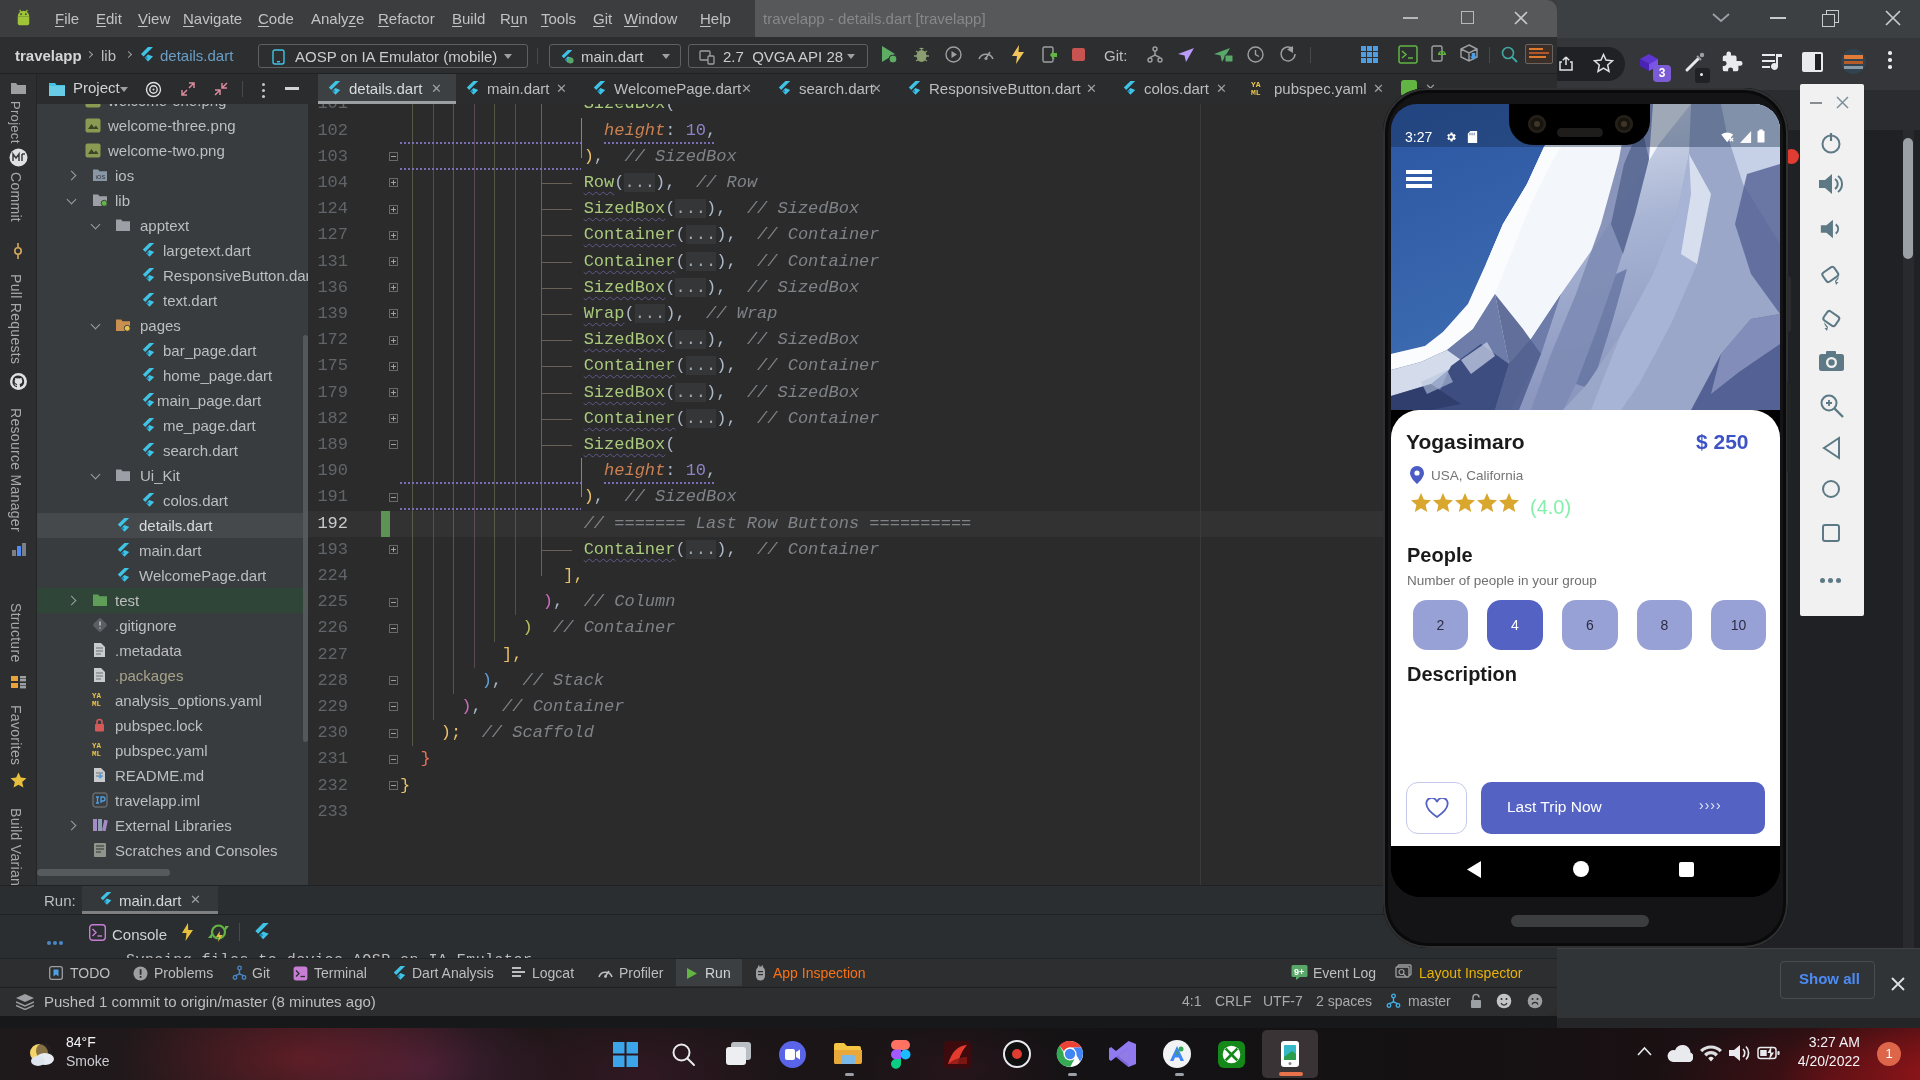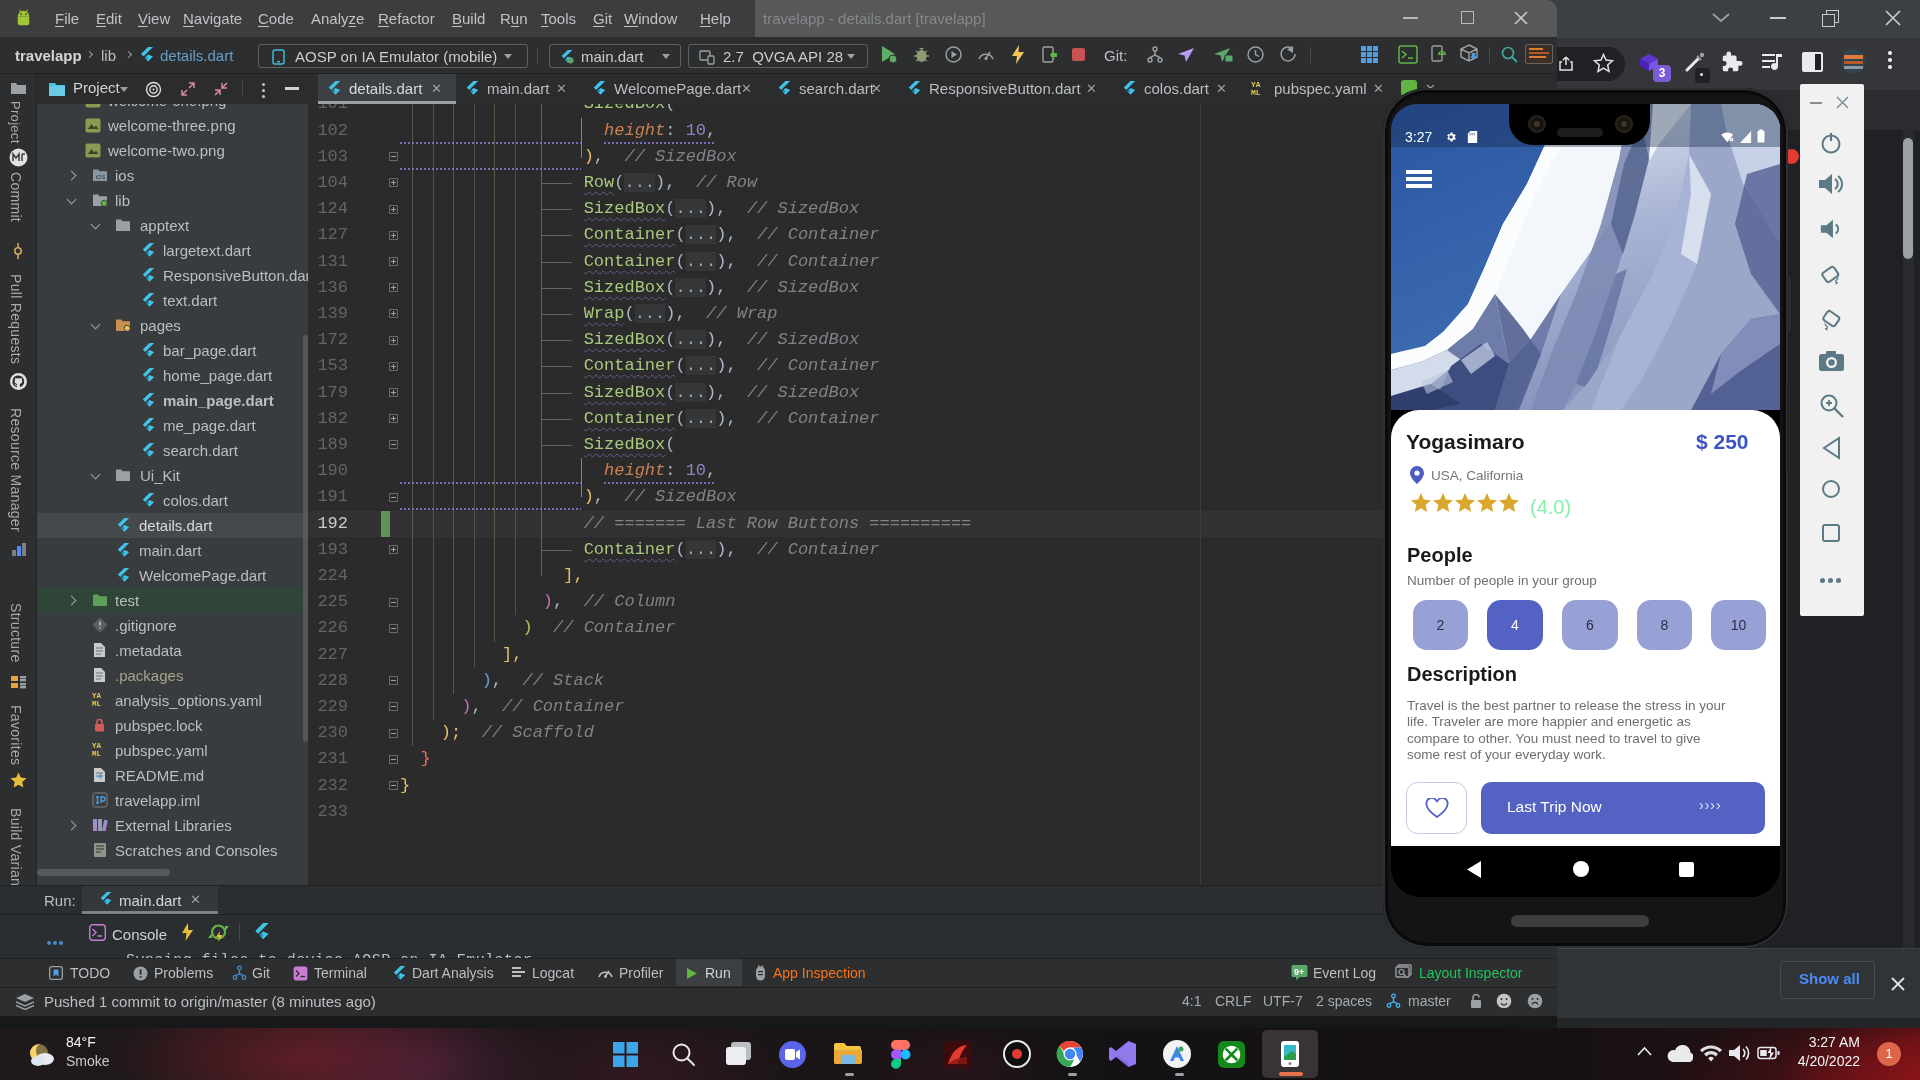--- a/index.html
+++ b/index.html
@@ -378,21 +378,21 @@
           <path fill="#1587b8" d="M6.7 11.8 L8.4 13.6 L10 12 L8.4 10.2 Z"></path>
         </svg>
         <span class="abs" style="left:126px;">home_page.dart</span>
       </div>
   <div class="trow" style="top:283.5px;">
         <svg class="abs" style="left:103px;top:4px" width="17" height="17" viewBox="0 0 18 18">
           <path fill="#40c4e6" d="M10 1 L3 8 L5.5 10.5 L15 1 Z"></path>
           <path fill="#40c4e6" d="M10 8.5 L6.7 11.8 L10 15.5 L15 10.5 Z"></path>
           <path fill="#1587b8" d="M6.7 11.8 L8.4 13.6 L10 12 L8.4 10.2 Z"></path>
         </svg>
-        <span class="abs" style="left:126px;font-weight:bold;">main_page.dart</span>
+        <span class="abs" style="left:120px;">main_page.dart</span>
       </div>
   <div class="trow" style="top:308.5px;">
         <svg class="abs" style="left:103px;top:4px" width="17" height="17" viewBox="0 0 18 18">
           <path fill="#40c4e6" d="M10 1 L3 8 L5.5 10.5 L15 1 Z"></path>
           <path fill="#40c4e6" d="M10 8.5 L6.7 11.8 L10 15.5 L15 10.5 Z"></path>
           <path fill="#1587b8" d="M6.7 11.8 L8.4 13.6 L10 12 L8.4 10.2 Z"></path>
         </svg>
         <span class="abs" style="left:126px;">me_page.dart</span>
       </div>
   <div class="trow" style="top:333.5px;">
@@ -553,21 +553,21 @@
   <pre class="ecode gut" style="left:0px;top:17.3px;width:40px"><span style="">101</span>
 <span style="">102</span>
 <span style="">103</span>
 <span style="">104</span>
 <span style="">124</span>
 <span style="">127</span>
 <span style="">131</span>
 <span style="">136</span>
 <span style="">139</span>
 <span style="">172</span>
-<span style="">153</span>
+<span style="">175</span>
 <span style="">179</span>
 <span style="">182</span>
 <span style="">189</span>
 <span style="">190</span>
 <span style="">191</span>
 <span style="color:#c8cacc">192</span>
 <span style="">193</span>
 <span style="">224</span>
 <span style="">225</span>
 <span style="">226</span>
@@ -791,21 +791,21 @@
         <path fill="#59a869" d="M2 1 h13 a1.5 1.5 0 0 1 1.5 1.5 v9 a1.5 1.5 0 0 1 -1.5 1.5 h-6 l-4 3 v-3 h-3 A1.5 1.5 0 0 1 0.5 11.5 v-9 A1.5 1.5 0 0 1 2 1 z"></path>
         <text x="3" y="10.5" font-size="9" fill="#fff" font-family="Liberation Sans" font-weight="bold">9+</text>
       </svg>
   <div class="txt" style="left:1313px;top:6px;color:#bcbec0;font-size:14px">Event Log</div>
   <svg class="abs" style="left:1395px;top:5px" width="17" height="17" viewBox="0 0 17 17">
         <rect x="3" y="1" width="13" height="10" rx="1" fill="none" stroke="#9da0a2" stroke-width="1.3"></rect>
         <rect x="1" y="3" width="13" height="10" rx="1" fill="#2c2e30" stroke="#9da0a2" stroke-width="1.3"></rect>
         <circle cx="6.5" cy="8" r="2.5" fill="none" stroke="#9da0a2" stroke-width="1.2"></circle>
         <path d="M8.5 10 L11.5 13" stroke="#9da0a2" stroke-width="1.2"></path>
       </svg>
-  <div class="txt" style="left:1419px;top:6px;color:#22c55e;font-size:14px">Layout Inspector</div>
+  <div class="txt" style="left:1419px;top:6px;color:#eab308;font-size:14px">Layout Inspector</div>
  </div>
 
  <div class="abs" style="left:0;top:987px;width:1557px;height:29px;background:#2c2e30;border-top:1px solid #1f2122;border-radius:0 0 10px 0">
   <svg class="abs" style="left:16px;top:6px" width="18" height="16" viewBox="0 0 18 16">
         <path fill="#9da0a2" d="M9 0 L18 4 L9 8 L0 4 Z"></path>
         <path fill="none" stroke="#9da0a2" stroke-width="1.4" d="M0 8 L9 12 L18 8 M0 11.5 L9 15.5 L18 11.5"></path>
       </svg>
   <div class="txt" style="left:44px;top:5px;color:#bcbec0;font-size:15px">Pushed 1 commit to origin/master (8 minutes ago)</div>
   <div class="txt" style="left:1182px;top:5px;color:#a8abad;font-size:14px">4:1</div>
   <div class="txt" style="left:1215px;top:5px;color:#a8abad;font-size:14px">CRLF</div>
@@ -1005,21 +1005,20 @@
   </svg>
   <div class="txt" style="left:139px;top:392px;color:#86efac;font-size:20px">(4.0)</div>
   <div class="txt" style="left:16px;top:440px;color:#1a1a1a;font-size:20px;font-weight:bold">People</div>
   <div class="txt" style="left:16px;top:469px;color:#707070;font-size:13.5px">Number of people in your group</div>
   <div class="abs" style="left:22px;top:496px;width:55px;height:50px;background:#98a1d6;border-radius:14px;color:#2c2c44;font-size:14px;text-align:center;line-height:50px">2</div>
   <div class="abs" style="left:96px;top:496px;width:56px;height:50px;background:#5362c3;border-radius:14px;color:#fff;font-size:14px;text-align:center;line-height:50px">4</div>
   <div class="abs" style="left:171px;top:496px;width:56px;height:50px;background:#98a1d6;border-radius:14px;color:#2c2c44;font-size:14px;text-align:center;line-height:50px">6</div>
   <div class="abs" style="left:246px;top:496px;width:55px;height:50px;background:#98a1d6;border-radius:14px;color:#2c2c44;font-size:14px;text-align:center;line-height:50px">8</div>
   <div class="abs" style="left:320px;top:496px;width:55px;height:50px;background:#98a1d6;border-radius:14px;color:#2c2c44;font-size:14px;text-align:center;line-height:50px">10</div>
   <div class="txt" style="left:16px;top:559px;color:#1a1a1a;font-size:20px;font-weight:bold">Description</div>
-  <div class="abs" style="left:16px;top:594px;width:360px;color:#6e6e6e;font-size:13.5px;line-height:16.3px">Travel is the best partner to release the stress in your<br>life. Traveler are more happier and energetic as<br>compare to other. You must need to travel to give<br>some rest of your everyday work.</div>
   <div class="abs" style="left:15px;top:678px;width:61px;height:52px;border:1.5px solid #c3c9ea;border-radius:12px"></div>
   <svg class="abs" style="left:34px;top:694px" width="24" height="21" viewBox="0 0 24 21">
         <path fill="none" stroke="#5362c3" stroke-width="1.8" d="M12 19 C5 14 1.5 10 1.5 6.5 A5 5 0 0 1 12 4 A5 5 0 0 1 22.5 6.5 C22.5 10 19 14 12 19 Z"></path>
       </svg>
   <div class="abs" style="left:90px;top:678px;width:284px;height:52px;background:#5362c3;border-radius:10px"></div>
   <div class="txt" style="left:116px;top:694px;color:#fff;font-size:15.5px">Last Trip Now</div>
   <div class="txt" style="left:308px;top:693px;color:rgba(255,255,255,0.85);font-size:14px;letter-spacing:1px">››››</div>
 
   <div class="abs" style="left:0;top:742px;width:389px;height:51px;background:#000"></div>
   <svg class="abs" style="left:75px;top:757px" width="16" height="17" viewBox="0 0 16 17">

